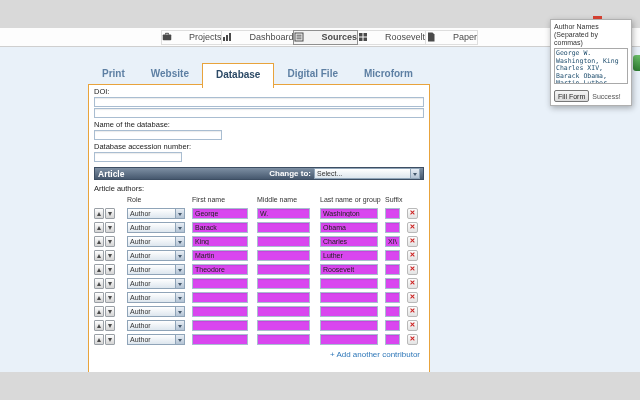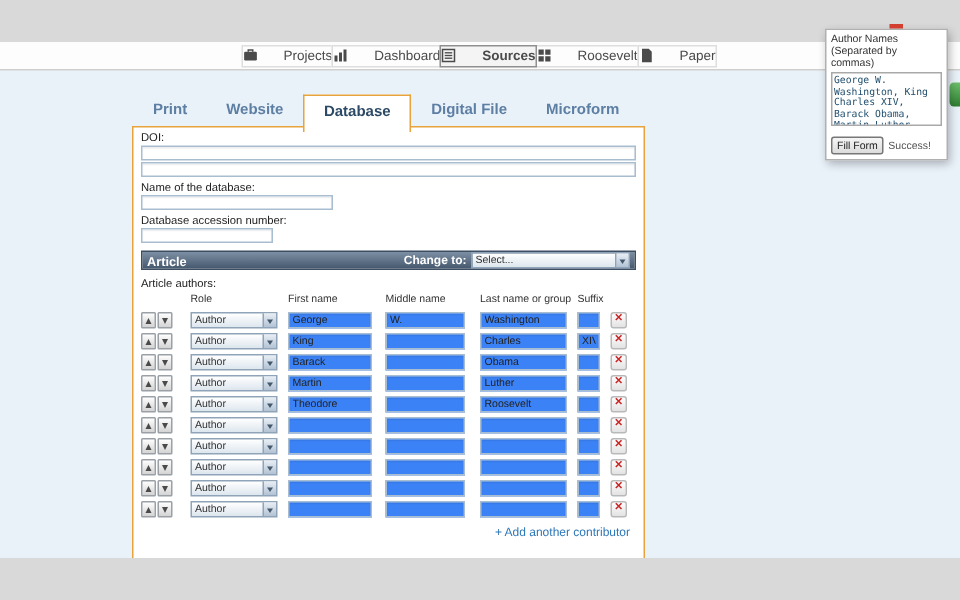--- a/index.html
+++ b/index.html
@@ -52,21 +52,21 @@
   .h-suffix { margin-left:7px; width:15px; }
 
   
   .author-row { display:flex; align-items:center; height:12px; margin-bottom:2px; }
   .mini-btn { width:10px; height:11px; border:1px solid #9aa0a6; background:linear-gradient(#fefefe,#d4d4d4); border-radius:1px; position:relative; cursor:pointer; padding:0; }
   .mini-btn + .mini-btn { margin-left:1px; }
   .tri-up, .tri-down { position:absolute; left:2px; width:0; height:0; border-left:2.5px solid transparent; border-right:2.5px solid transparent; }
   .tri-up { top:3px; border-bottom:4px solid #4a4a4a; }
   .tri-down { top:3px; border-top:4px solid #4a4a4a; }
   .role-select { width:58px; margin-left:12px; height:11px; }
-  .cell-input { height:11px; border:1px solid #a9bdd1; background:#3b82f6; font-size:7px; color:#222; padding:0 2px; box-shadow:inset 0 1px 1px rgba(0,0,0,0.08); }
+  .cell-input { height:11px; border:1px solid #a9bdd1; background:#d946ef; font-size:7px; color:#222; padding:0 2px; box-shadow:inset 0 1px 1px rgba(0,0,0,0.08); }
   .in-first { width:56px; margin-left:7px; }
   .in-middle { width:53px; margin-left:9px; }
   .in-last { width:58px; margin-left:10px; }
   .in-suffix { width:15px; margin-left:7px; }
   .del-btn { width:11px; height:11px; margin-left:7px; border:1px solid #b9b9b9; background:linear-gradient(#fdfdfd,#e3e3e3); border-radius:2px; color:#cc2222; font-size:7px; font-weight:bold; line-height:8px; text-align:center; cursor:pointer; padding:0; }
   .del-btn::before { content:"\2715"; }
 
   .add-link { text-align:right; font-size:8px; color:#2e77b8; margin-top:5px; padding-right:4px; cursor:pointer; }
   .title-label { font-size:7.5px; color:#222; margin-top:12px; }
 
@@ -193,42 +193,42 @@
     <button class="mini-btn">
             <span class="tri-up"></span>
           </button>
     <button class="mini-btn">
             <span class="tri-down"></span>
           </button>
     <div class="select role-select">
       <span class="select-text role-text">Author</span>
       <span class="select-btn"></span>
     </div>
+    <input class="cell-input in-first" value="Barack" style="">
+    <input class="cell-input in-middle" value="" style="">
+    <input class="cell-input in-last" value="Obama" style="">
+    <input class="cell-input in-suffix" value="" style="">
+    <button class="del-btn"></button>
+  </div>
+
+  <div class="author-row">
+    <button class="mini-btn">
+            <span class="tri-up"></span>
+          </button>
+    <button class="mini-btn">
+            <span class="tri-down"></span>
+          </button>
+    <div class="select role-select">
+      <span class="select-text role-text">Author</span>
+      <span class="select-btn"></span>
+    </div>
     <input class="cell-input in-first" value="King" style="">
     <input class="cell-input in-middle" value="" style="">
     <input class="cell-input in-last" value="Charles" style="">
     <input class="cell-input in-suffix" value="XIV" style="">
-    <button class="del-btn"></button>
-  </div>
-
-  <div class="author-row">
-    <button class="mini-btn">
-            <span class="tri-up"></span>
-          </button>
-    <button class="mini-btn">
-            <span class="tri-down"></span>
-          </button>
-    <div class="select role-select">
-      <span class="select-text role-text">Author</span>
-      <span class="select-btn"></span>
-    </div>
-    <input class="cell-input in-first" value="Barack" style="">
-    <input class="cell-input in-middle" value="" style="">
-    <input class="cell-input in-last" value="Obama" style="">
-    <input class="cell-input in-suffix" value="" style="">
     <button class="del-btn"></button>
   </div>
 
   <div class="author-row">
     <button class="mini-btn">
             <span class="tri-up"></span>
           </button>
     <button class="mini-btn">
             <span class="tri-down"></span>
           </button>

